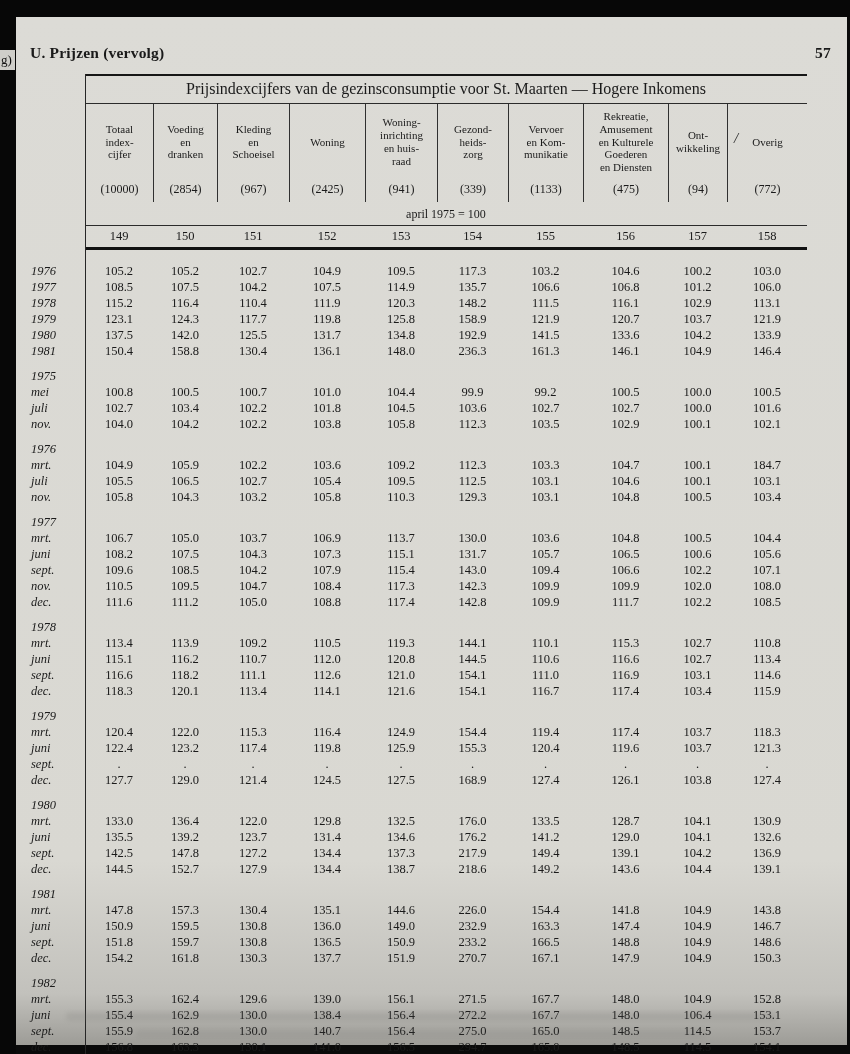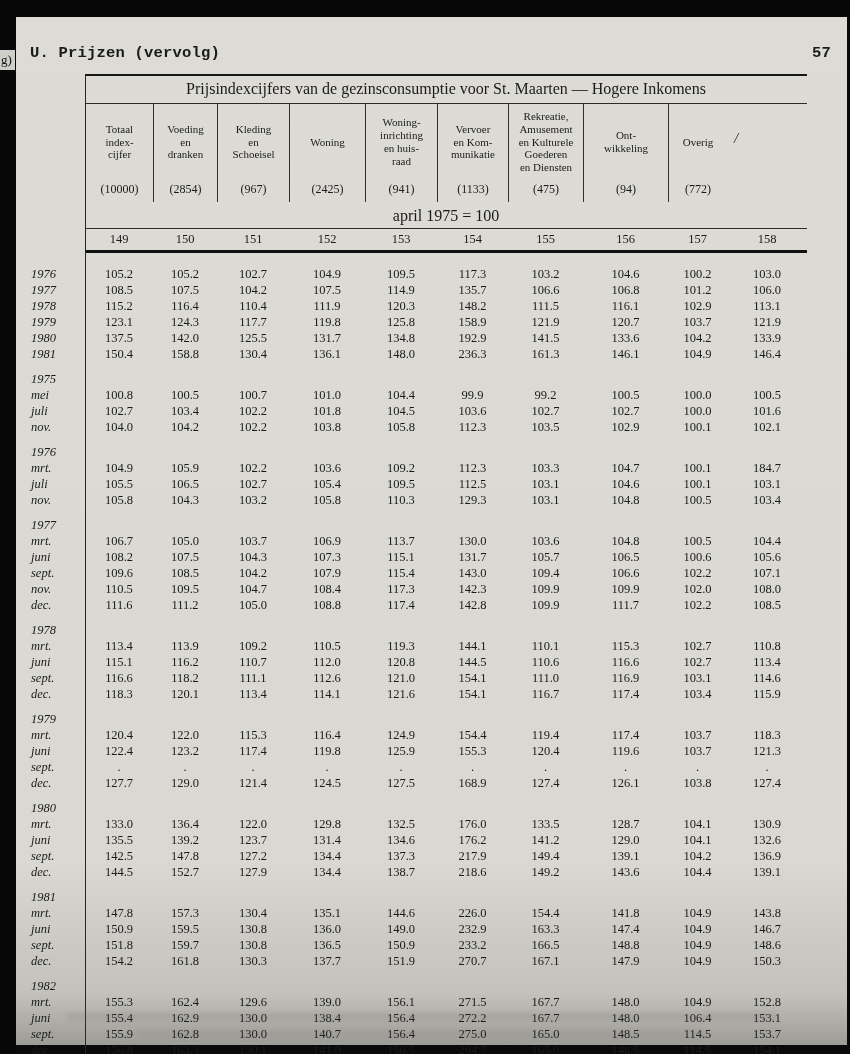--- a/index.html
+++ b/index.html
@@ -20,38 +20,38 @@
     position:absolute;left:0;top:50px;width:15px;height:20px;z-index:6;
     background:#cfcec9;color:#111;font-size:13px;line-height:20px;padding-left:1px;
   }
   .page{
     position:absolute;left:16px;top:17px;right:3px;bottom:9px;
     background:linear-gradient(180deg,#dcdbd6 0%,#d9d8d2 82%,#c2c1bc 95%,#9d9c97 100%);
   }
   .page-header{
     position:absolute;left:14px;right:16px;top:27px;
     display:flex;justify-content:space-between;align-items:baseline;
-    font-weight:bold;font-size:15.5px;letter-spacing:.2px;font-family:Liberation Mono, monospace;
+    font-weight:bold;font-size:15.5px;letter-spacing:.2px;
   }
   .table-outer{position:absolute;left:14px;top:57px;width:777px;}
   .vline{position:absolute;left:55px;top:0;bottom:3px;width:1px;background:#26262
 6;background:#262626;}
   .rulet{margin-left:55px;height:2px;background:#161616;}
   .rule1{margin-left:55px;height:1px;background:#2b2b2b;}
   .rulethick{margin-left:55px;height:3px;background:#111;}
   .rulebottom{margin-left:-2px;width:792px;height:3.5px;background:#111;margin-top:6px;}
   .table-title{margin-left:55px;text-align:center;font-size:16px;padding:4px 0 5px;}
   .header-grid,.codes-grid,.trow{display:grid;grid-template-columns:var(--cols);}
   .hcell{display:flex;flex-direction:column;padding-bottom:4px;border-left:1px solid #303030;}
   .hname{
     height:76px;display:flex;align-items:center;justify-content:center;
     text-align:center;white-space:pre-line;font-size:11px;line-height:1.18;padding:0 2px;
   }
   .hweight{text-align:center;font-size:12px;height:18px;line-height:18px;}
-  .base-note{margin-left:55px;text-align:center;font-size:16px;padding:5px 0 3px;}
+  .base-note{margin-left:55px;text-align:center;font-size:12px;padding:5px 0 3px;}
   .codes-grid{padding:3px 0;}
   .ccode{text-align:center;font-size:12.5px;line-height:15px;}
   .tbody{padding-top:13px;}
   .trow{height:16px;}
   .vcell{text-align:center;font-size:12.5px;line-height:16px;}
   .rlabel{font-style:italic;font-size:12.5px;line-height:16px;padding-left:1px;}
   .yrow{font-style:italic;font-size:12.5px;line-height:15px;height:15px;margin-top:10px;padding-left:1px;}
   .stray{position:absolute;left:704px;top:56px;font-size:15px;font-style:italic;color:#2a2a2a;}
   .smudge{position:absolute;left:50px;right:70px;height:9px;border-radius:4px;
     background:#6f6e6a;opacity:.14;filter:blur(2px);}
@@ -103,20 +103,26 @@
         <div class="hcell">
           <div class="hname">Woning</div>
           <div class="hweight">(2425)</div>
         </div>
         <div class="hcell">
           <div class="hname">Woning-
 inrichting
 en huis-
 raad</div>
           <div class="hweight">(941)</div>
+        </div>
+        <div class="hcell">
+          <div class="hname">Gezond-
+heids-
+zorg</div>
+          <div class="hweight">(339)</div>
         </div>
         <div class="hcell">
           <div class="hname">Vervoer
 en Kom-
 munikatie</div>
           <div class="hweight">(1133)</div>
         </div>
         <div class="hcell">
           <div class="hname">Rekreatie,
 Amusement

